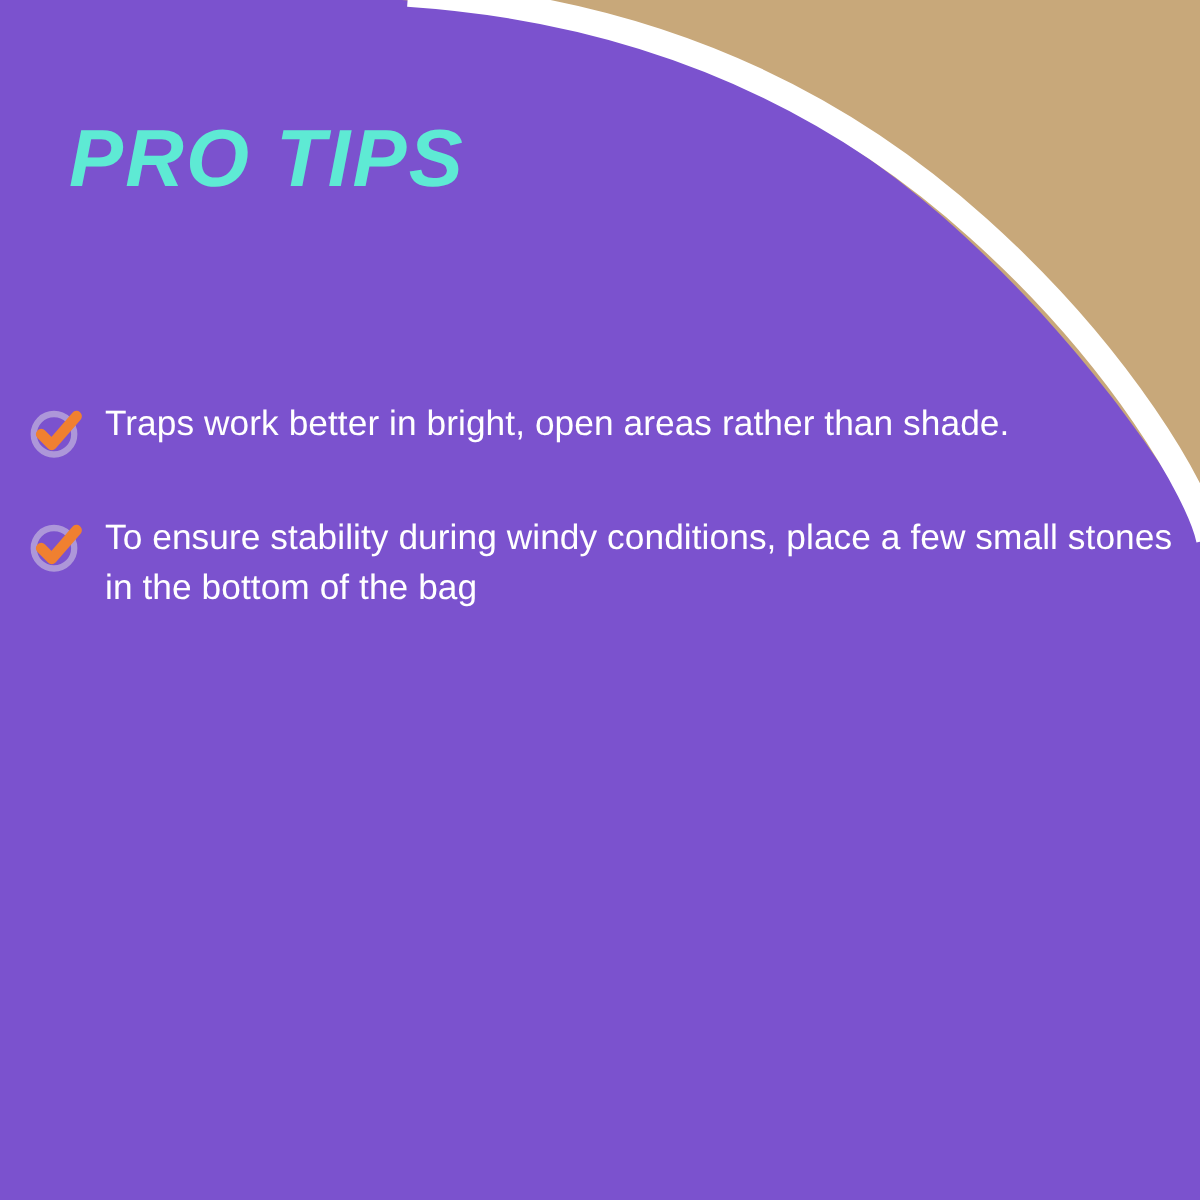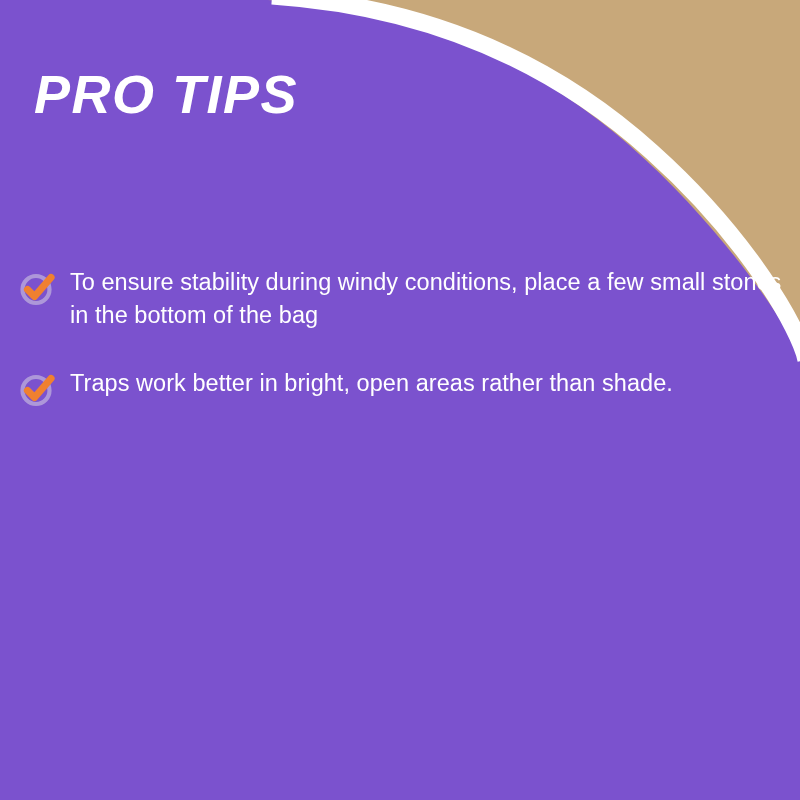--- a/index.html
+++ b/index.html
@@ -26,27 +26,27 @@
     width: 800px;
     height: 800px;
     display: block;
   }
 
   
   .title {
     position: absolute;
     left: 34px;
     top: 66px;
-    margin: 0;
+    margin: 12px;
     font-family: "Liberation Sans", sans-serif;
     font-size: 54px;
     font-weight: 700;
     font-style: italic;
     letter-spacing: 1.5px;
-    color: #ffffff;
+    color: #5eead4;
     line-height: 1.05;
     white-space: nowrap;
   }
 
   
   .tips {
     position: absolute;
     left: 16px;
     top: 268px;
     width: 770px;
@@ -102,27 +102,27 @@
 
   <h1 class="title">PRO TIPS</h1>
 
   <ul class="tips">
 
     <li class="tip">
       <svg class="tip-icon" viewBox="0 0 44 40">
         <circle cx="20" cy="21.5" r="13.5" fill="none" stroke="#ad97d9" stroke-width="4.2"></circle>
         <path d="M 11.5 21.5 L 18.5 28.5 L 35 9.5" fill="none" stroke="#f08030" stroke-width="7.2" stroke-linecap="round" stroke-linejoin="round"></path>
       </svg>
-      <span class="tip-text">To ensure stability during windy conditions, place a few small stones in the bottom of the bag</span>
+      <span class="tip-text">Traps work better in bright, open areas rather than shade.</span>
     </li>
 
     <li class="tip">
       <svg class="tip-icon" viewBox="0 0 44 40">
         <circle cx="20" cy="21.5" r="13.5" fill="none" stroke="#ad97d9" stroke-width="4.2"></circle>
         <path d="M 11.5 21.5 L 18.5 28.5 L 35 9.5" fill="none" stroke="#f08030" stroke-width="7.2" stroke-linecap="round" stroke-linejoin="round"></path>
       </svg>
-      <span class="tip-text">Traps work better in bright, open areas rather than shade.</span>
+      <span class="tip-text">To ensure stability during windy conditions, place a few small stones in the bottom of the bag</span>
     </li>
 
 
   </ul>
 
 </div>
 
 </body></html>

